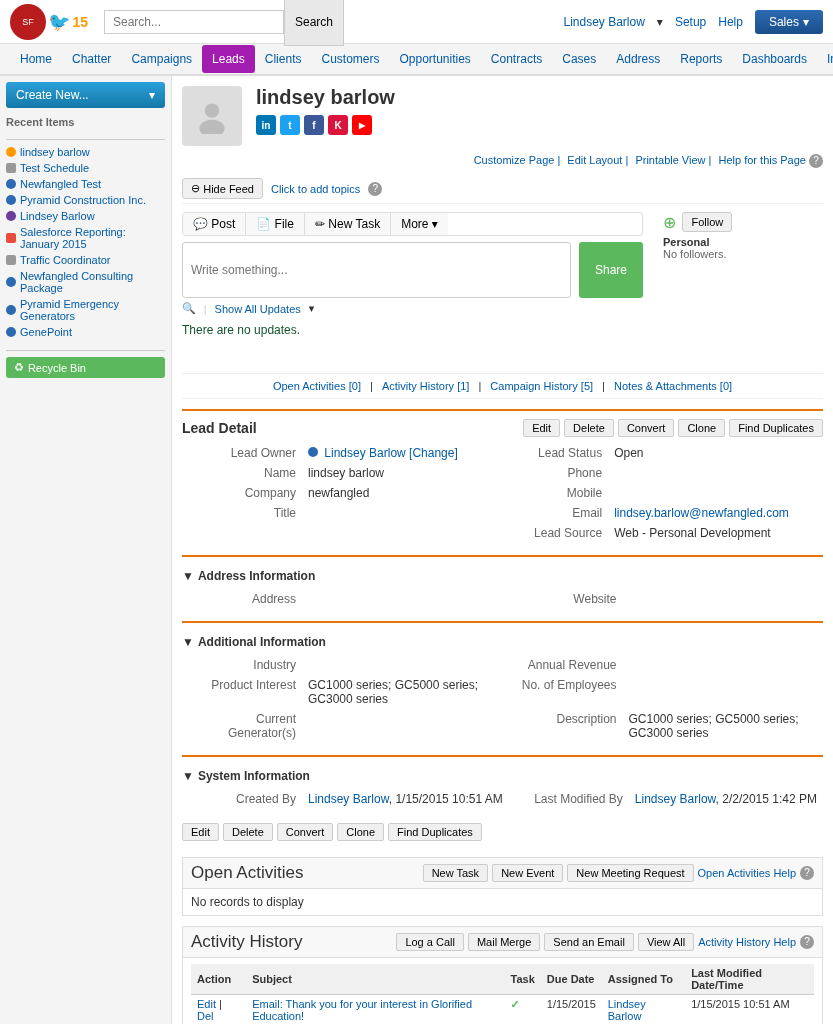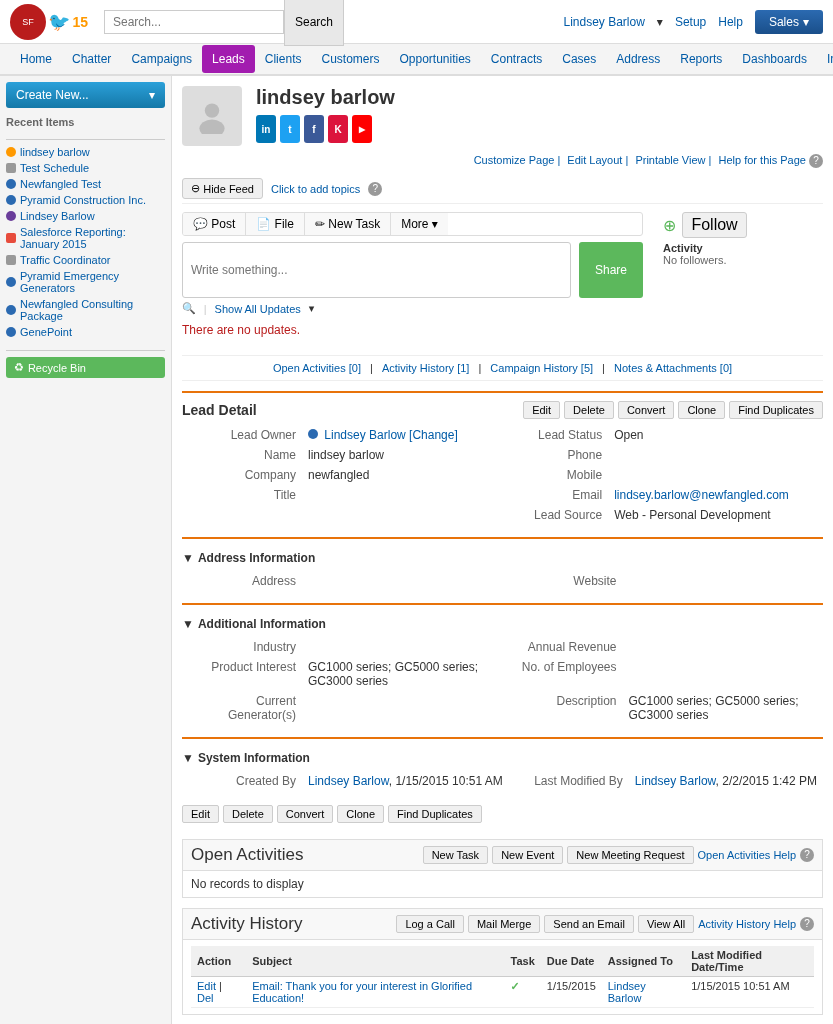--- a/index.html
+++ b/index.html
@@ -40,48 +40,48 @@
     .icon-report { background: #e74c3c; border-radius: 2px; width: 10px; height: 10px; }
     .recycle-section { margin-top: 10px; border-top: 1px solid #ccc; padding-top: 6px; }
     .recycle-btn { background: #5cb85c; color: white; border: none; width: 100%; padding: 4px 8px; border-radius: 3px; font-size: 11px; cursor: pointer; display: flex; align-items: center; gap: 4px; }
 
     
     .record-header { display: flex; align-items: flex-start; margin-bottom: 8px; }
     .avatar-placeholder { width: 60px; height: 60px; background: #ddd; border-radius: 4px; display: flex; align-items: center; justify-content: center; margin-right: 14px; flex-shrink: 0; }
     .avatar-placeholder svg { width: 36px; height: 36px; fill: #999; }
     .record-title h1 { font-size: 20px; font-weight: bold; color: #333; margin-bottom: 6px; }
     .social-icons { display: flex; gap: 4px; }
-    .social-icon { width: 20px; height: 28px; border-radius: 3px; display: inline-flex; align-items: center; justify-content: center; color: white; font-size: 10px; font-weight: bold; cursor: pointer; }
+    .social-icon { width: 20px; height: 20px; border-radius: 3px; display: inline-flex; align-items: center; justify-content: center; color: white; font-size: 10px; font-weight: bold; cursor: pointer; }
     .si-in { background: #0077b5; }
     .si-tw { background: #1da1f2; }
     .si-fb { background: #3b5998; }
     .si-k { background: #dc143c; }
     .si-yt { background: #ff0000; }
 
     .page-links { text-align: right; font-size: 11px; margin-bottom: 6px; color: #015ba7; }
     .page-links a { color: #015ba7; text-decoration: none; margin-left: 4px; }
     .help-icon { display: inline-block; width: 14px; height: 14px; background: #999; color: white; border-radius: 50%; text-align: center; line-height: 14px; font-size: 10px; }
 
     
     .feed-bar { display: flex; align-items: center; gap: 8px; margin-bottom: 8px; padding: 4px 0; border-bottom: 1px solid #eee; }
     .hide-feed-btn { background: #f0f0f0; border: 1px solid #ccc; padding: 3px 8px; font-size: 11px; cursor: pointer; border-radius: 3px; display: flex; align-items: center; gap: 3px; }
     .feed-actions { display: flex; gap: 0; border: 1px solid #ddd; border-radius: 3px; overflow: hidden; }
     .feed-action-btn { background: #f8f8f8; border: none; border-right: 1px solid #ddd; padding: 4px 10px; font-size: 12px; cursor: pointer; }
     .feed-action-btn:last-child { border-right: none; }
 
     .share-area { display: flex; gap: 8px; margin-bottom: 4px; }
     .share-input { flex: 1; border: 1px solid #ccc; padding: 6px 8px; font-size: 12px; border-radius: 3px; color: #999; }
     .share-btn { background: #5cb85c; color: white; border: none; padding: 21px 16px; font-size: 12px; border-radius: 3px; cursor: pointer; }
-    .follow-btn { background: #f0f0f0; border: 1px solid #ccc; padding: 3px 8px; font-size: 16px; cursor: pointer; border-radius: 3px; }
+    .follow-btn { background: #f0f0f0; border: 1px solid #ccc; padding: 3px 8px; font-size: 11px; cursor: pointer; border-radius: 3px; }
     .followers-label { font-size: 11px; font-weight: bold; margin-top: 4px; }
     .no-followers { font-size: 11px; color: #666; }
 
     .updates-bar { display: flex; align-items: center; gap: 8px; font-size: 11px; margin-bottom: 8px; }
     .updates-bar a { color: #015ba7; text-decoration: none; }
-    .no-updates { font-size: 12px; color: #b91c1c; margin-bottom: 10px; }
+    .no-updates { font-size: 12px; color: #14532d; margin-bottom: 28px; }
 
     
     .activity-links { text-align: center; font-size: 11px; padding: 6px 0; border-top: 1px solid #eee; border-bottom: 1px solid #eee; margin-bottom: 10px; }
     .activity-links a { color: #015ba7; text-decoration: none; margin: 0 6px; }
 
     
     .section-header { display: flex; align-items: center; justify-content: space-between; margin-bottom: 6px; }
     .section-title { font-size: 14px; font-weight: bold; color: #333; display: flex; align-items: center; gap: 4px; }
     .section-actions { display: flex; gap: 4px; }
     .sec-btn { background: #f0f0f0; border: 1px solid #ccc; padding: 2px 8px; font-size: 11px; cursor: pointer; border-radius: 2px; }
@@ -187,25 +187,25 @@
     <div class="sidebar-item">
       <span class="icon-report sidebar-icon"></span>
       <span>Salesforce Reporting: January 2015</span>
     </div>
     <div class="sidebar-item">
       <span class="icon-task sidebar-icon"></span>
       <span>Traffic Coordinator</span>
     </div>
     <div class="sidebar-item">
       <span class="icon-account sidebar-icon"></span>
+      <span>Newfangled Consulting Package</span>
+    </div>
+    <div class="sidebar-item">
+      <span class="icon-account sidebar-icon"></span>
       <span>Pyramid Emergency Generators</span>
-    </div>
-    <div class="sidebar-item">
-      <span class="icon-account sidebar-icon"></span>
-      <span>Newfangled Consulting Package</span>
     </div>
     <div class="sidebar-item">
       <span class="icon-account sidebar-icon"></span>
       <span>GenePoint</span>
     </div>
     <div class="recycle-section">
       <button class="recycle-btn">
         <span>♻</span>
         <span>Recycle Bin</span>
       </button>
@@ -274,21 +274,21 @@
           <a href="#">Show  All Updates</a>
           <span style="cursor:pointer;">▾</span>
         </div>
         <div class="no-updates">There are no updates.</div>
       </div>
       <div style="width:160px;">
         <div style="display:flex;align-items:center;gap:6px;margin-bottom:4px;">
           <span style="color:#5cb85c;font-size:16px;">⊕</span>
           <button class="follow-btn">Follow</button>
         </div>
-        <div class="followers-label">Activity</div>
+        <div class="followers-label">Personal</div>
         <div class="no-followers">No followers.</div>
       </div>
     </div>
 
     <div class="activity-links">
       <a href="#">Open Activities [0]</a> |
       <a href="#">Activity History [1]</a> |
       <a href="#">Campaign History [5]</a> |
       <a href="#">Notes &amp; Attachments [0]</a>
     </div>

